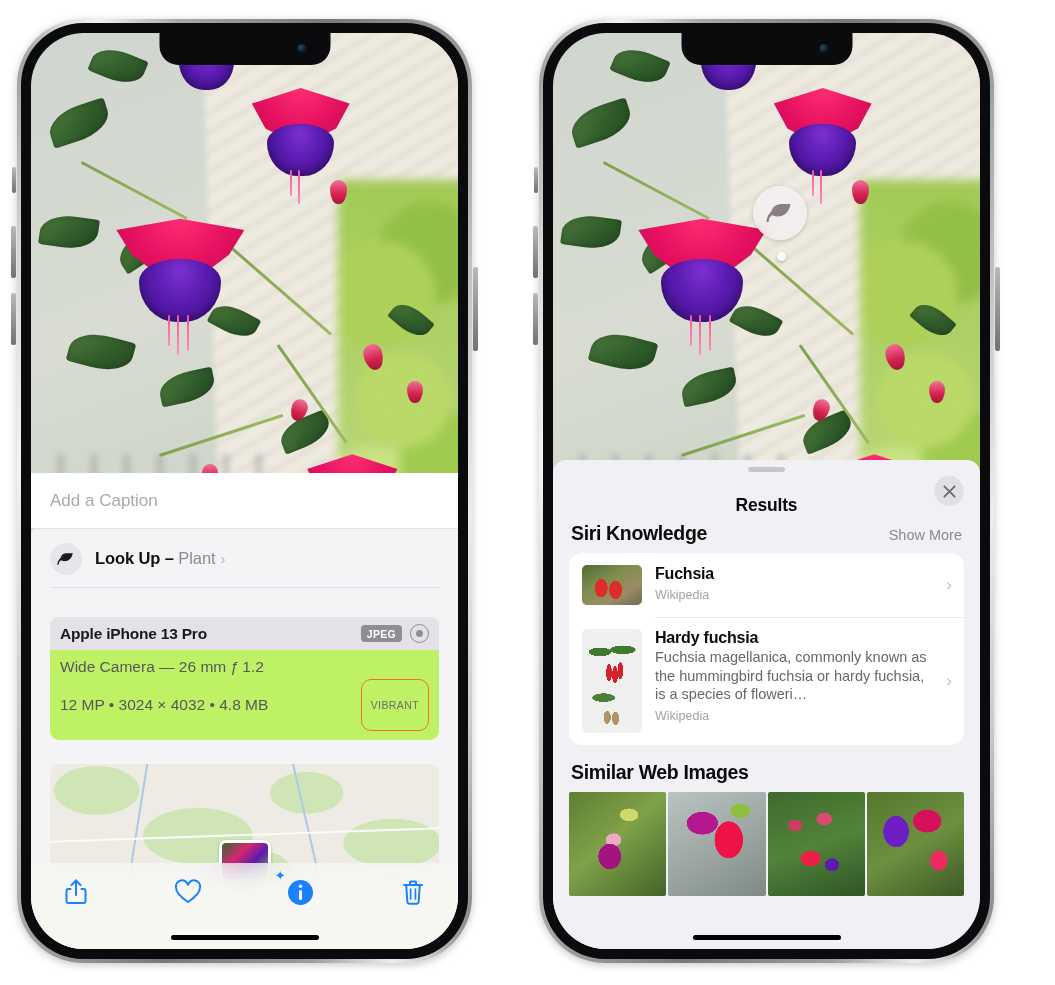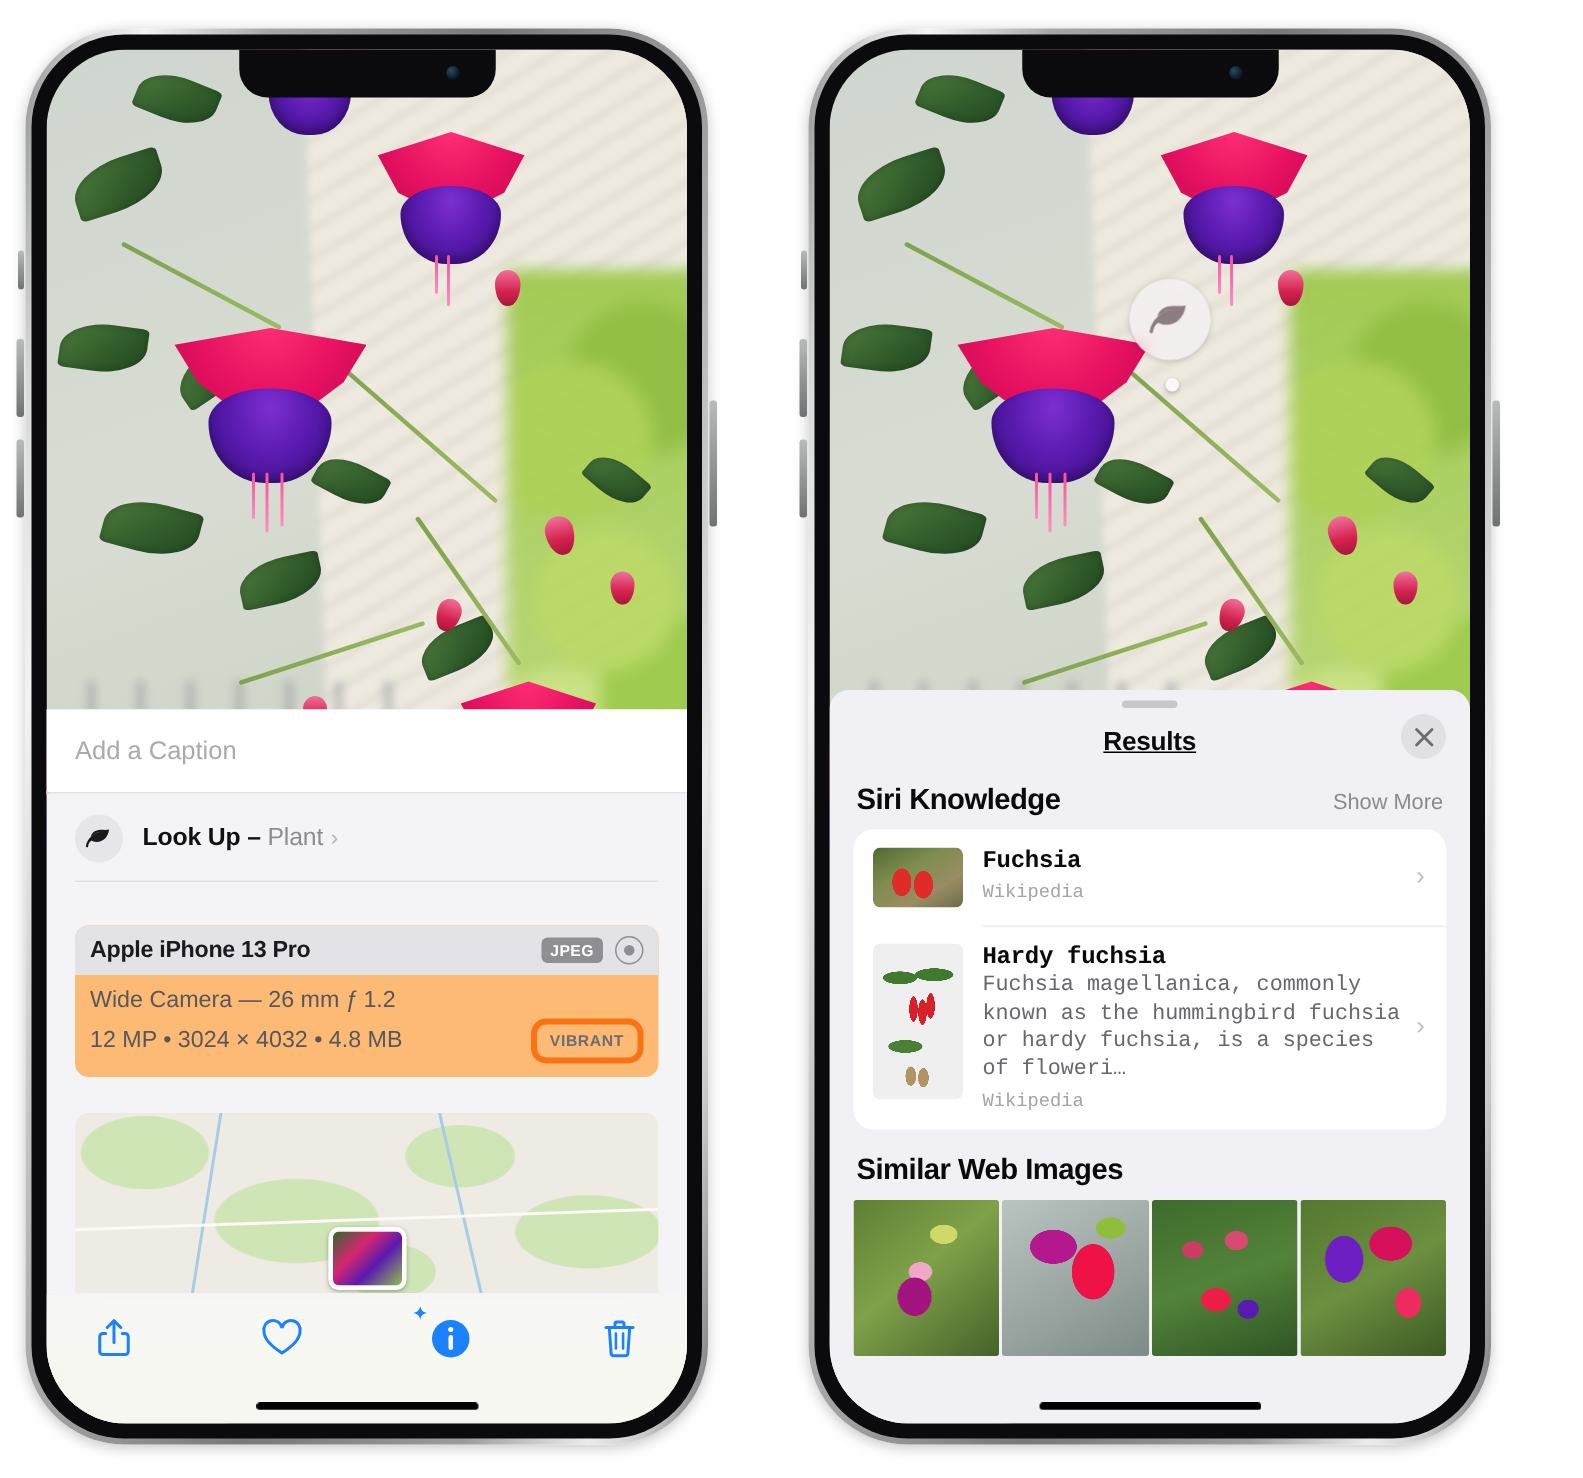--- a/index.html
+++ b/index.html
@@ -191,21 +191,21 @@
 
   .meta-block { padding: 13px 19px 6px 19px; }
   .meta-line1 { display: flex; align-items: baseline; justify-content: space-between; }
   .meta-date { font-size: 16.5px; font-weight: 600; color: #111; letter-spacing: -.2px; }
   .adjust { font-size: 16.5px; color: #1a81ff; }
   .meta-line2 { display: flex; align-items: center; gap: 8px; margin-top: 4px; }
   .meta-file { font-size: 15.5px; color: #55555a; }
 
   .cam-card {
     margin: 10px 19px 12px 19px;
-    background: #fdba74;
+    background: #bef264;
     border-radius: 9px;
     overflow: hidden;
   }
   .cam-head {
     display: flex; align-items: center; justify-content: space-between;
     padding: 7px 10px; background: #e2e2e7;
   }
   .cam-model { font-size: 15.5px; font-weight: 700; color: #1a1a1c; letter-spacing: -.2px; }
   .cam-head-right { display: flex; align-items: center; gap: 8px; }
   .tag-jpeg {
@@ -216,22 +216,22 @@
     width: 19px; height: 19px; border-radius: 50%;
     border: 1.6px solid #8e8e93; display: flex; align-items: center; justify-content: center;
   }
   .raw-ring i { width: 7px; height: 7px; border-radius: 50%; background: #8e8e93; display: block; }
 
   .cam-body { padding: 8px 10px 9px 10px; }
   .cam-l1 { font-size: 15.5px; color: #57575c; }
   .cam-l2row { display: flex; align-items: center; justify-content: space-between; margin-top: 3px; }
   .cam-l2 { font-size: 15.5px; color: #57575c; }
   .tag-vibrant {
-    border: 4px solid #f97316; color: #6d6d72; font-size: 10.5px;
-    border-radius: 10px; padding: 5px 9px; letter-spacing: .4px; font-weight: bold;
+    border: 1px solid #f97316; color: #6d6d72; font-size: 10.5px;
+    border-radius: 10px; padding: 19px 9px; letter-spacing: .4px;
   }
   .exif {
     display: flex; align-items: center;
     border-top: 1px solid #dcdce1;
     padding: 6px 10px 7px 10px;
   }
   .exif .cell { font-size: 13.5px; color: #6d6d73; flex: 1; text-align: center; }
   .exif .cell:first-child { text-align: left; }
   .exif .cell:last-child { text-align: right; }
   .exif .sep { width: 1px; height: 13px; background: #d3d3d9; }
@@ -293,40 +293,40 @@
     border-radius: 13px 13px 0 0;
     z-index: 20;
     overflow: hidden;
   }
   .grabber {
     width: 37px; height: 5px; border-radius: 3px; background: #c6c6cc;
     margin: 7px auto 0 auto;
   }
   .res-head {
     position: relative; height: 44px;
-    display: flex; align-items: center; justify-content: center; text-decoration: underline;
+    display: flex; align-items: flex-end; justify-content: center;
   }
   .res-title { font-size: 17.5px; font-weight: 700; color: #0a0a0a; letter-spacing: -.2px; }
   .close-btn {
     position: absolute; right: 16px; top: 4px;
     width: 30px; height: 30px; border-radius: 50%;
     background: #e0e0e5;
     display: flex; align-items: center; justify-content: center;
   }
   .sec-head {
     display: flex; align-items: baseline; justify-content: space-between;
     padding: 6px 18px 8px 18px;
   }
   .sec-title { font-size: 19.5px; font-weight: 700; color: #0a0a0a; letter-spacing: -.35px; }
   .show-more { font-size: 14.5px; color: #8a8a8f; }
 
   .card-group {
     margin: 0 16px; background: #fff; border-radius: 13px; overflow: hidden;
   }
-  .k-row { display: flex; padding: 12px 12px 12px 13px; position: relative; font-family: Liberation Mono, monospace; }
+  .k-row { display: flex; padding: 12px 12px 12px 13px; position: relative; }
   .k-row + .k-row::before {
     content: ""; position: absolute; left: 86px; right: 0; top: 0; height: 1px; background: #ececf0;
   }
   .k-thumb { flex: none; border-radius: 5px; overflow: hidden; margin-right: 13px; }
   .k-thumb.a {
     width: 60px; height: 40px;
     background:
       radial-gradient(ellipse 9px 13px at 32% 58%, #e02b2b 0 70%, transparent 72%),
       radial-gradient(ellipse 9px 13px at 56% 62%, #e02b2b 0 70%, transparent 72%),
       linear-gradient(150deg,#4f6a33 0%, #7f8d4f 38%, #9a8c63 70%, #6d6b4c 100%);

